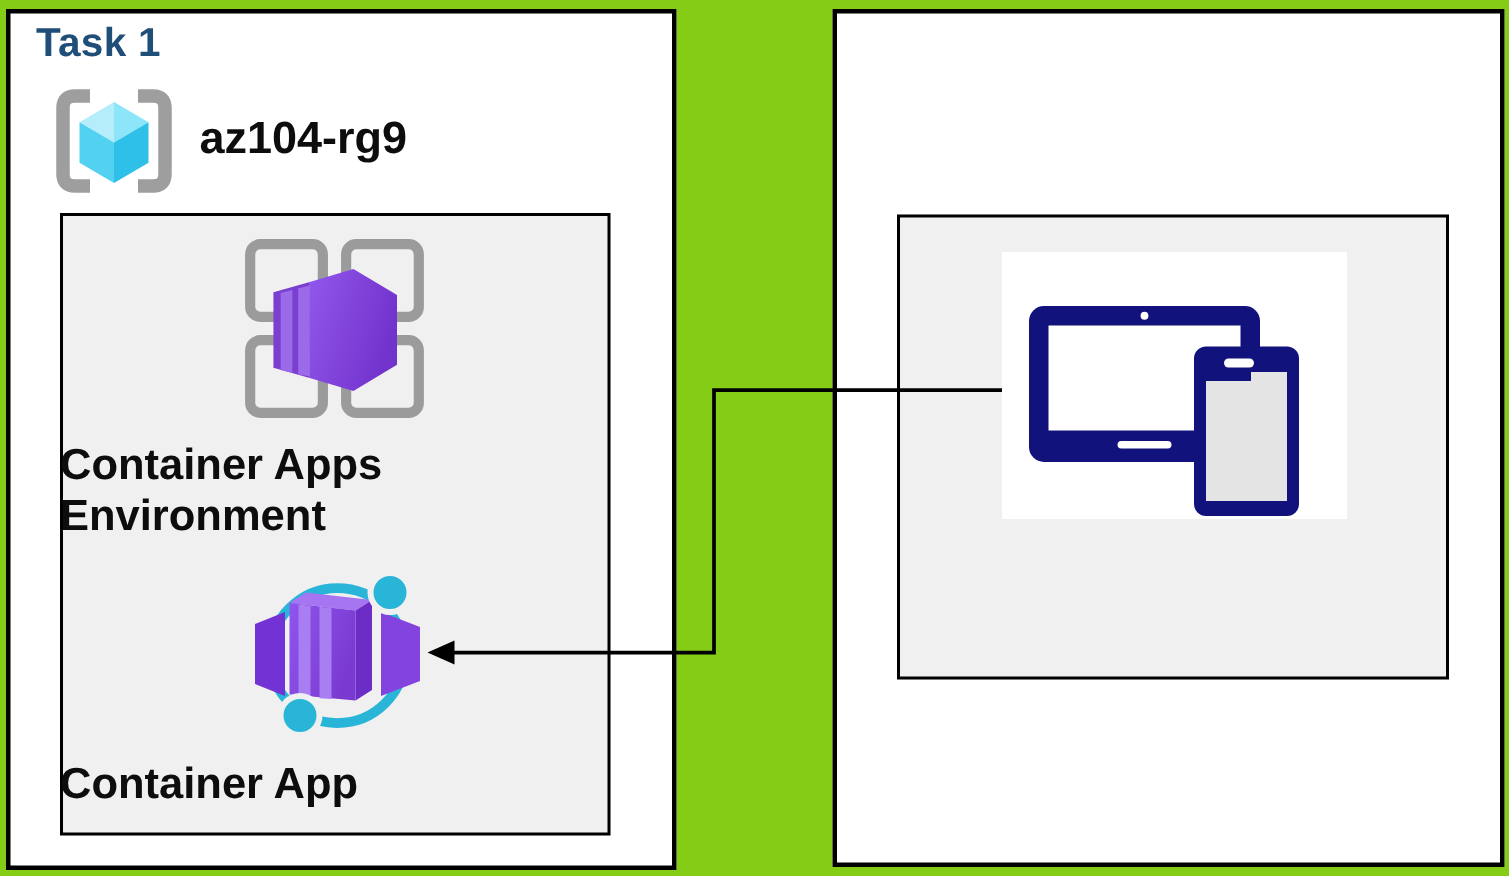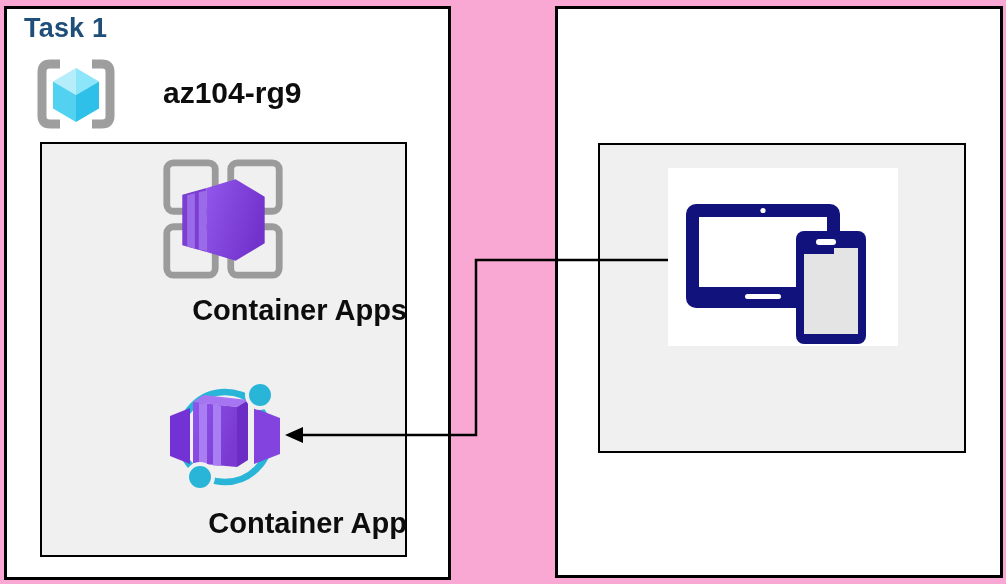--- a/index.html
+++ b/index.html
@@ -1,22 +1,22 @@
 <!DOCTYPE html>
 <html><head>
 <meta charset="utf-8">
 <style>
   html,body{margin:0;padding:0;background:#ffffff;}
   body{font-family:"Liberation Sans","DejaVu Sans",sans-serif;}
-  .canvas{position:relative;width:1006px;height:584px;background:#f9a8d4;overflow:hidden;}
+  .canvas{position:relative;width:1006px;height:584px;background:#84cc16;overflow:hidden;}
   .abs{position:absolute;}
   .task-box{position:absolute;background:#ffffff;border:3px solid #000000;box-sizing:border-box;}
   .task-title{position:absolute;font-size:27px;font-weight:bold;color:#1f4e79;letter-spacing:0.2px;}
   .panel{position:absolute;background:#f0f0f0;border:2px solid #000000;box-sizing:border-box;}
-  .diagram-label{position:absolute;font-size:29px;font-weight:bold;color:#0d0d0d;text-align:right;line-height:34px;}
+  .diagram-label{position:absolute;font-size:29px;font-weight:bold;color:#0d0d0d;text-align:left;line-height:34px;}
   .rg-name{position:absolute;font-size:30px;font-weight:bold;color:#0d0d0d;}
   .icon-white-bg{position:absolute;background:#ffffff;}
   svg{display:block;}
   .overlay{position:absolute;left:0;top:0;pointer-events:none;z-index:50;}
 </style>
 </head>
 <body>
 
 <div class="canvas">
 
@@ -24,21 +24,21 @@
   <div class="task-title" style="left:24px;top:13px;">Task 1</div>
 
   <svg class="abs" style="left:36px;top:58px;" width="80" height="72" viewBox="0 0 80 72">
     <path d="M 24 6 L 14 6 Q 6 6 6 14 L 6 58 Q 6 66 14 66 L 24 66" fill="none" stroke="#9e9e9e" stroke-width="9"></path>
     <path d="M 56 6 L 66 6 Q 74 6 74 14 L 74 58 Q 74 66 66 66 L 56 66" fill="none" stroke="#9e9e9e" stroke-width="9"></path>
     <polygon points="40,10 40,37 17,23.5" fill="#b5edfa"></polygon>
     <polygon points="40,10 63,23.5 40,37" fill="#8ce5f8"></polygon>
     <polygon points="17,23.5 40,37 40,64 17,50.5" fill="#52d2f0"></polygon>
     <polygon points="40,37 63,23.5 63,50.5 40,64" fill="#2ec0e8"></polygon>
   </svg>
-  <div class="rg-name" style="left:133px;top:76px;margin-left:30px;">az104-rg9</div>
+  <div class="rg-name" style="left:133px;top:76px;">az104-rg9</div>
 
   <div class="panel" style="left:40px;top:142px;width:367px;height:415px;"></div>
 
   <svg class="abs" style="left:160px;top:156px;" width="126" height="126" viewBox="0 0 130 130">
     <defs>
       <linearGradient id="envBody" x1="0" y1="0" x2="1" y2="0.4">
         <stop offset="0" stop-color="#9257ec"></stop>
           <stop offset="1" stop-color="#7233cc"></stop>
       </linearGradient>
     </defs>
@@ -46,20 +46,21 @@
     <rect x="73" y="7" width="50" height="50" rx="7" fill="none" stroke="#9b9b9b" stroke-width="7"></rect>
     <rect x="7" y="73" width="50" height="50" rx="7" fill="none" stroke="#9b9b9b" stroke-width="7"></rect>
     <rect x="73" y="73" width="50" height="50" rx="7" fill="none" stroke="#9b9b9b" stroke-width="7"></rect>
     <polygon points="48,33 78,24 108,42 108,90 78,108 48,99" fill="url(#envBody)"></polygon>
     <polygon points="23,40 48,33 48,99 23,92" fill="#7a3fd0"></polygon>
     <polygon points="28,40.5 36,38.5 36,95.5 28,93.5" fill="#9a6ae8"></polygon>
     <polygon points="40,37.5 48,35.5 48,98 40,96.5" fill="#9a6ae8"></polygon>
   </svg>
   <div class="diagram-label" style="left:40px;top:293px;width:367px;">
     <span>Container Apps</span><br>
+    <span>Environment</span>
   </div>
 
   <svg class="abs" style="left:168px;top:378px;" width="118" height="118" viewBox="0 0 118 118">
     <defs>
       <linearGradient id="appBody" x1="0" y1="0" x2="1" y2="0.5">
         <stop offset="0" stop-color="#8f55ec"></stop>
           <stop offset="1" stop-color="#7a3ad2"></stop>
       </linearGradient>
     </defs>
     <circle cx="57" cy="59" r="45" fill="none" stroke="#29b5d8" stroke-width="6.5"></circle>

